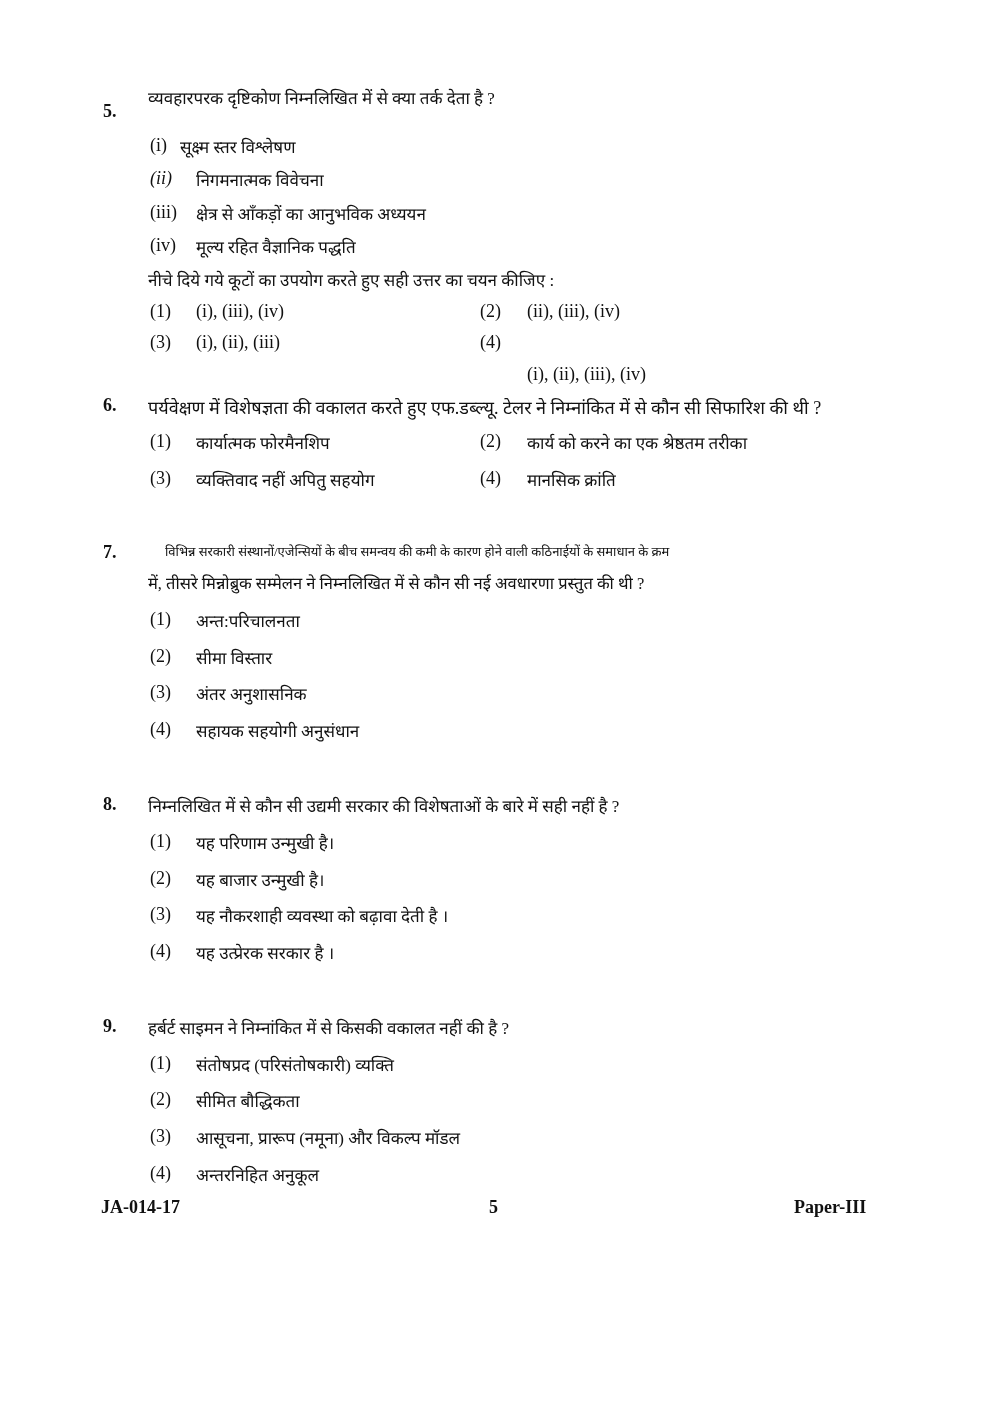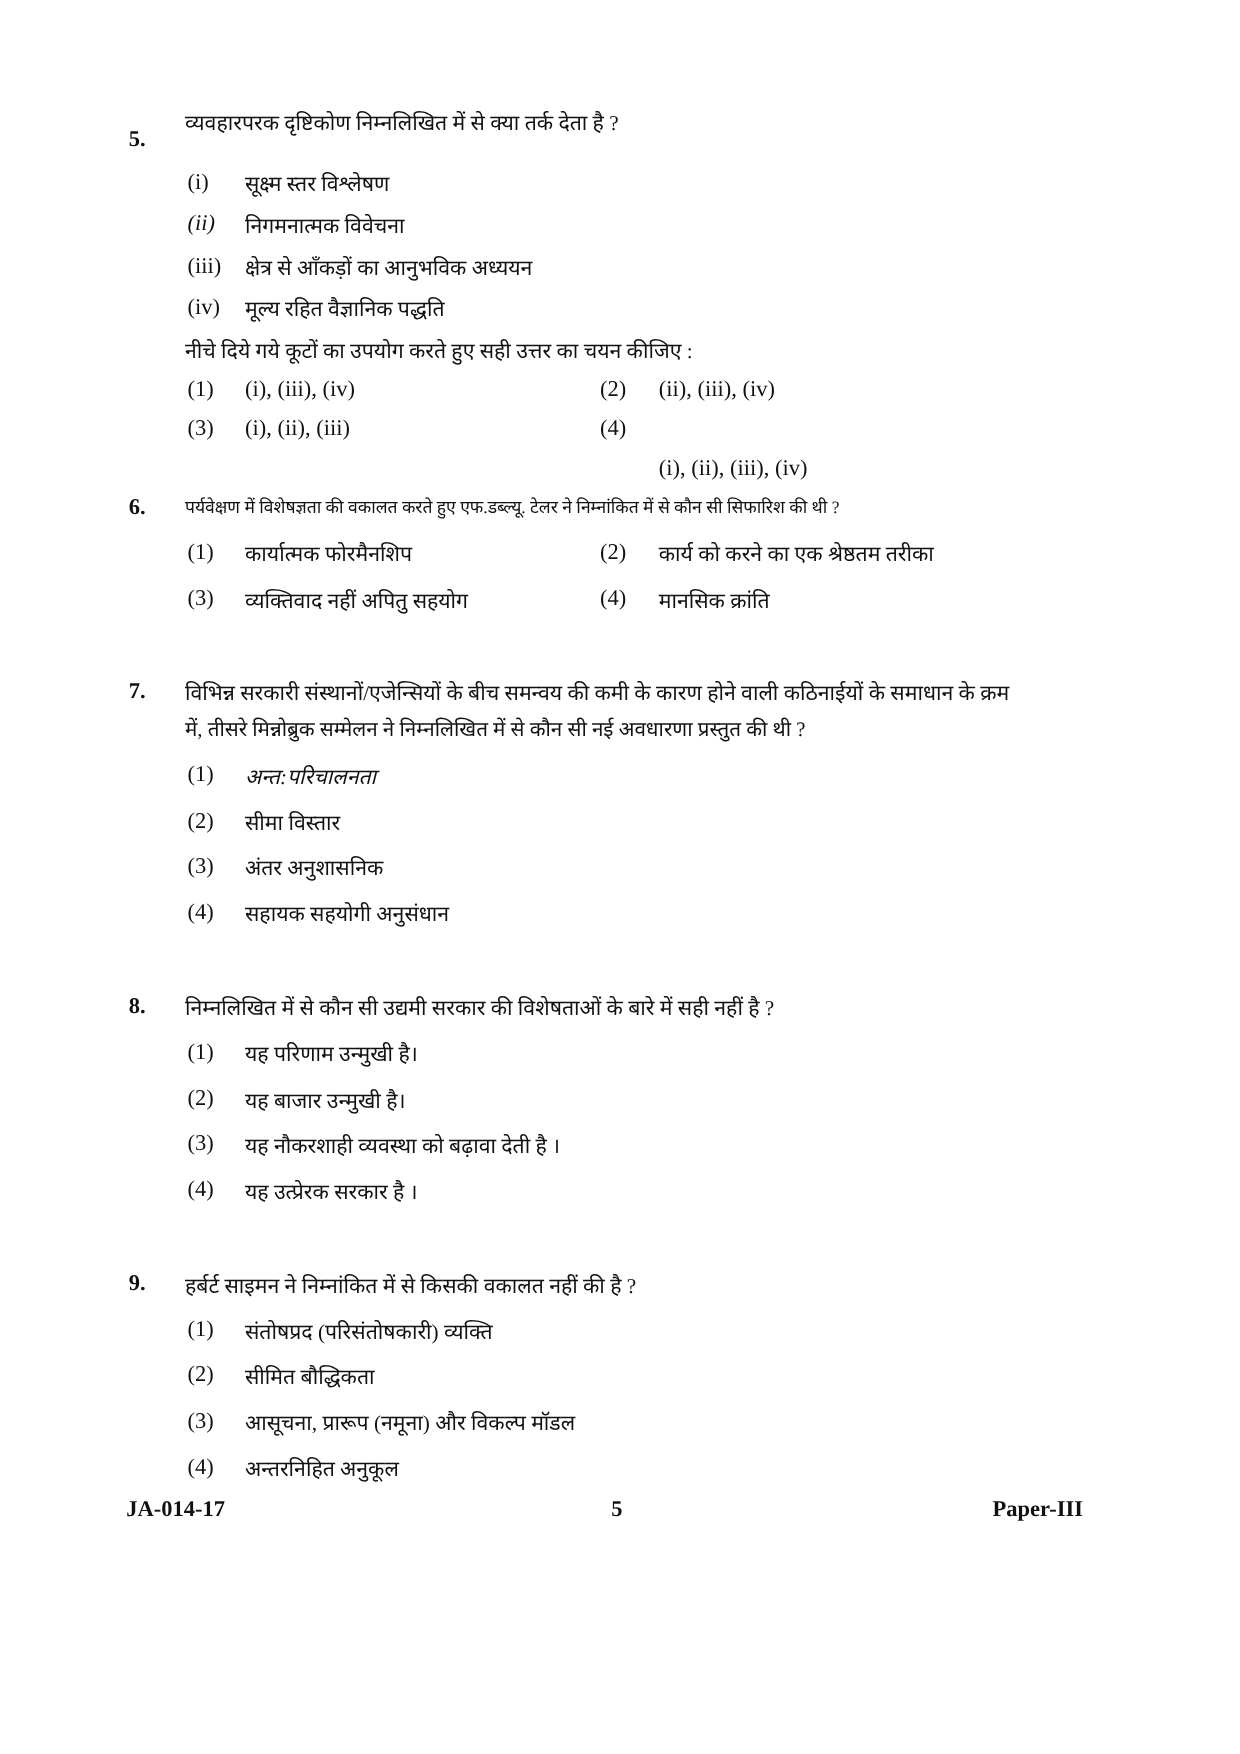--- a/index.html
+++ b/index.html
@@ -13,21 +13,21 @@
     .footer { font-weight: bold; font-size: 18px; font-family: "Liberation Serif", serif; }
   </style>
 </head>
 <body>
 
 <div>
   <span class="abs qnum" style="left:103px;top:101px;">5.</span>
   <span class="abs qtext" style="left:148px;top:86px;">व्यवहारपरक दृष्टिकोण निम्नलिखित में से क्या तर्क देता है ?</span>
 
   <span class="abs label" style="left:150px;top:135px;">(i)</span>
-  <span class="abs opt" style="left:196px;top:135px;text-align:right;">सूक्ष्म स्तर विश्लेषण</span>
+  <span class="abs opt" style="left:180px;top:135px;text-align:right;">सूक्ष्म स्तर विश्लेषण</span>
   <span class="abs label" style="left:150px;top:168px;font-style:italic;">(ii)</span>
   <span class="abs opt" style="left:196px;top:168px;">निगमनात्मक विवेचना</span>
   <span class="abs label" style="left:150px;top:202px;">(iii)</span>
   <span class="abs opt" style="left:196px;top:202px;">क्षेत्र से आँकड़ों का आनुभविक अध्ययन</span>
   <span class="abs label" style="left:150px;top:235px;">(iv)</span>
   <span class="abs opt" style="left:196px;top:235px;">मूल्य रहित वैज्ञानिक पद्धति</span>
 
   <span class="abs qtext" style="left:148px;top:268px;">नीचे दिये गये कूटों का उपयोग करते हुए सही उत्तर का चयन कीजिए :</span>
 
   <span class="abs label" style="left:150px;top:301px;">(1)</span>
@@ -35,39 +35,39 @@
   <span class="abs label" style="left:480px;top:301px;">(2)</span>
   <span class="abs label" style="left:527px;top:301px;text-align:right;">(ii), (iii), (iv)</span>
   <span class="abs label" style="left:150px;top:332px;">(3)</span>
   <span class="abs label" style="left:196px;top:332px;">(i), (ii), (iii)</span>
   <span class="abs label" style="left:480px;top:332px;">(4)</span>
   <span class="abs label" style="left:527px;top:332px;margin-top:32px;">(i), (ii), (iii), (iv)</span>
 </div>
 
 <div>
   <span class="abs qnum" style="left:103px;top:395px;">6.</span>
-  <span class="abs qtext" style="left:148px;top:395px;font-size:14px;">पर्यवेक्षण में विशेषज्ञता की वकालत करते हुए एफ.डब्ल्यू. टेलर ने निम्नांकित में से कौन सी सिफारिश की थी ?</span>
+  <span class="abs qtext" style="left:148px;top:395px;font-size:18px;">पर्यवेक्षण में विशेषज्ञता की वकालत करते हुए एफ.डब्ल्यू. टेलर ने निम्नांकित में से कौन सी सिफारिश की थी ?</span>
 
   <span class="abs label" style="left:150px;top:431px;">(1)</span>
   <span class="abs opt" style="left:196px;top:431px;">कार्यात्मक  फोरमैनशिप</span>
   <span class="abs label" style="left:480px;top:431px;">(2)</span>
   <span class="abs opt" style="left:527px;top:431px;">कार्य को करने का एक श्रेष्ठतम तरीका</span>
   <span class="abs label" style="left:150px;top:468px;">(3)</span>
   <span class="abs opt" style="left:196px;top:468px;">व्यक्तिवाद नहीं अपितु सहयोग</span>
   <span class="abs label" style="left:480px;top:468px;">(4)</span>
   <span class="abs opt" style="left:527px;top:468px;">मानसिक क्रांति</span>
 </div>
 
 <div>
   <span class="abs qnum" style="left:103px;top:542px;">7.</span>
-  <span class="abs qtext" style="left:148px;top:542px;font-size:17px;">विभिन्न सरकारी संस्थानों/एजेन्सियों के बीच समन्वय की कमी के कारण होने वाली कठिनाईयों के समाधान के क्रम</span>
+  <span class="abs qtext" style="left:165px;top:542px;font-size:13px;">विभिन्न सरकारी संस्थानों/एजेन्सियों के बीच समन्वय की कमी के कारण होने वाली कठिनाईयों के समाधान के क्रम</span>
   <span class="abs qtext" style="left:148px;top:571px;font-size:16.5px;">में, तीसरे मिन्नोब्रुक सम्मेलन ने निम्नलिखित में से कौन सी नई अवधारणा प्रस्तुत की थी ?</span>
 
   <span class="abs label" style="left:150px;top:609px;">(1)</span>
-  <span class="abs opt" style="left:196px;top:609px;font-style:italic;">अन्त:परिचालनता</span>
+  <span class="abs opt" style="left:196px;top:609px;">अन्त:परिचालनता</span>
   <span class="abs label" style="left:150px;top:646px;">(2)</span>
   <span class="abs opt" style="left:196px;top:646px;">सीमा विस्तार</span>
   <span class="abs label" style="left:150px;top:682px;">(3)</span>
   <span class="abs opt" style="left:196px;top:682px;">अंतर अनुशासनिक</span>
   <span class="abs label" style="left:150px;top:719px;">(4)</span>
   <span class="abs opt" style="left:196px;top:719px;">सहायक सहयोगी अनुसंधान</span>
 </div>
 
 <div>
   <span class="abs qnum" style="left:103px;top:794px;">8.</span>

